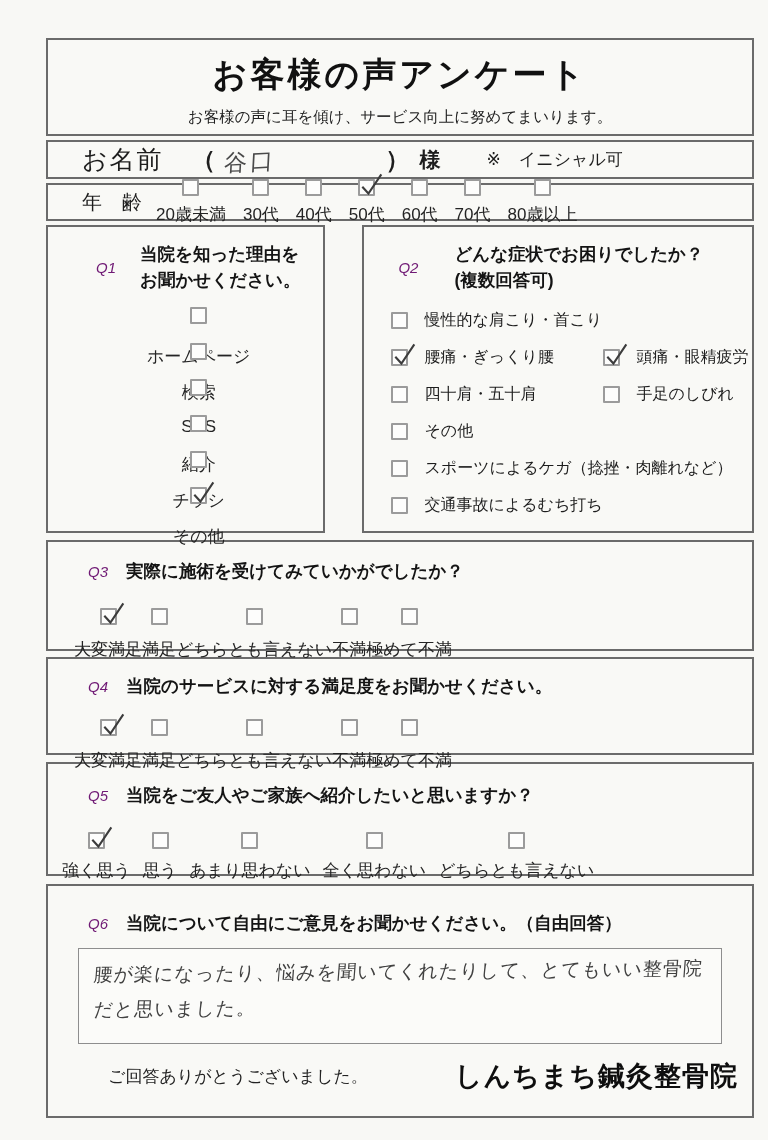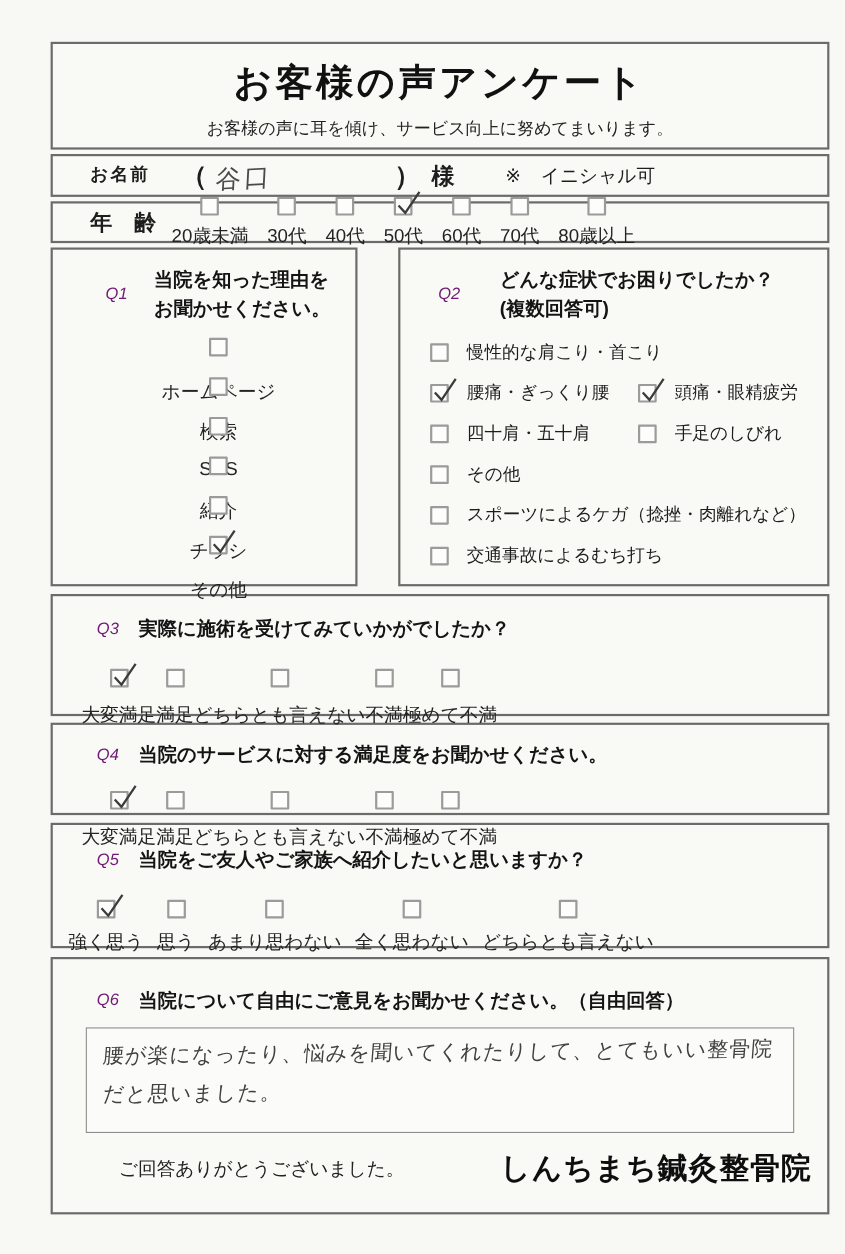--- a/index.html
+++ b/index.html
@@ -12,32 +12,32 @@
 
   .box { border:2px solid #6b6b6b; background:#f9f9f6;margin-left:32px; }
 
   
   .header-box { height:98px; margin-bottom:4px; text-align:center; }
   .title { margin-top:12px; font-size:34px; font-weight:900; letter-spacing:3px; color:#111; }
   .subtitle { margin-top:9px; font-size:15.5px; color:#222; }
 
   
   .name-box { height:39px; margin-bottom:4px; display:flex; align-items:center; padding-left:34px; }
-  .name-label { font-size:16px; font-weight:700; letter-spacing:2px; }
+  .name-label { font-size:25px; font-weight:400; letter-spacing:2px; }
   .paren { font-size:24px; font-weight:700; margin-left:28px; }
   .name-value {
     width:170px; font-size:23px; color:#4a4a4a; padding-left:8px;
     transform: rotate(-3deg) skewX(-6deg); letter-spacing:3px;
   }
   .honorific { font-size:21px; font-weight:800; margin-left:10px; }
   .note-mark { font-size:17px; margin-left:46px; }
   .note { font-size:17px; margin-left:18px; }
 
   .age-box { height:38px; margin-bottom:4px; display:flex; align-items:center; padding-left:34px; }
-  .age-label { font-size:20px; font-weight:700; margin-right:14px; white-space:nowrap;text-align:right; }
+  .age-label { font-size:20px; font-weight:400; margin-right:14px; white-space:nowrap;text-align:right; }
   .age-box .opt { gap:7px; }
   .age-opts { display:flex; align-items:center; gap:17px; }
 
   
   .opt { display:flex; align-items:center; cursor:pointer;flex-direction:column; }
   .opt .ol { font-size:17px; color:#242424; white-space:nowrap; }
   .cb {
     position:relative; width:17px; height:17px; flex:none;
     border:2px solid #9b9b9b; background:#fdfdfc; border-radius:1px; display:inline-block;
   }
@@ -55,26 +55,26 @@
   .qtext { font-size:17.5px; font-weight:800; line-height:1.5; color:#141414; }
   .q1-box .qhead { padding-left:48px; gap:24px; }
   .q2-box .qhead { padding-left:34px; gap:36px; }
 
   .q1-opts { margin-top:13px; padding-left:26px; }
   .q1-opts .opt { height:36px; gap:21px; }
 
   .q2-opts { margin-top:8px; padding-left:27px; }
   .q2-row { display:flex; align-items:center; height:37px; }
   .q2-cell { display:flex; align-items:center; gap:16px; }
-  .q2-cell.c0 { width:189px; }
+  .q2-cell.c0 { width:212px; }
 
   
   .band { padding-top:16px; }
   .q3-box { height:111px; margin-bottom:6px; }
-  .q4-box { height:84px;  margin-bottom:7px; padding-top:14px;text-align:center; }
+  .q4-box { height:98px;  margin-bottom:7px; padding-top:14px;text-align:center; }
   .q5-box { height:114px; margin-bottom:8px; padding-top:18px; }
   .band .qhead { padding-left:40px; gap:18px; }
   .sat-opts { display:flex; align-items:center; margin-top:24px; padding-left:26px; }
   .sat-opts .opt { gap:13px; }
   .q4-box .sat-opts { margin-top:20px; }
   .rec-opts { display:flex; align-items:center; margin-top:24px; padding-left:14px; gap:12px; }
   .rec-opts .opt { gap:10px; }
 
   
   .q6-box { height:234px; padding-top:24px; }

